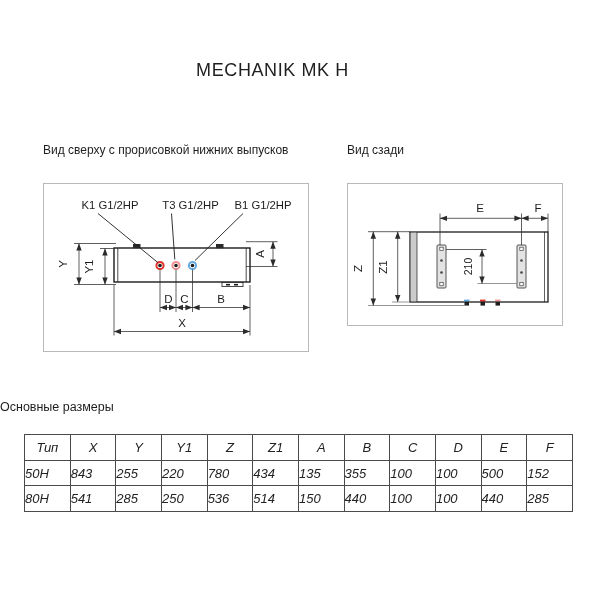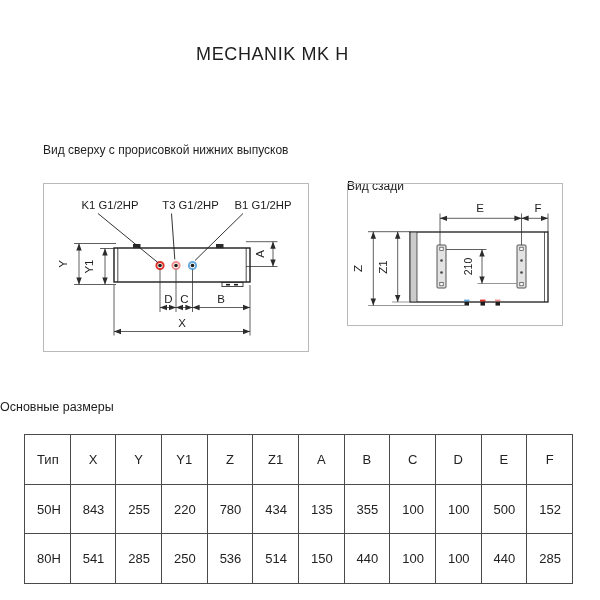--- a/index.html
+++ b/index.html
@@ -1,32 +1,32 @@
 <!DOCTYPE html>
 <html><head>
 <meta charset="utf-8">
 <style>
   html,body{margin:0;padding:0;background:#fff;}
   #canvas{position:relative;width:600px;height:600px;background:#fff;overflow:hidden;
           font-family:"Liberation Sans",sans-serif;color:#1c1c1c;}
   .abs{position:absolute;}
-  .main-title{top:44px;left:0;width:545px;text-align:center;font-size:18px;
+  .main-title{top:60px;left:0;width:545px;text-align:center;font-size:18px;
               letter-spacing:.6px;font-weight:500;color:#1e1e1e;}
   .caption{top:143px;font-size:12px;color:#1e1e1e;text-align:left;white-space:nowrap;}
   .cap-left{left:43px;width:266px;}
-  .cap-right{left:347px;width:216px;margin-top:36px;}
+  .cap-right{left:347px;width:216px;}
   svg text{font-family:"Liberation Sans",sans-serif;fill:#1c1c1c;}
   .lbl{font-size:11.3px;}
   .dim{font-size:11.5px;}
   .dim-s{font-size:10.5px;}
   .tbl-title{top:400px;left:0;width:570px;font-size:12.5px;color:#1e1e1e;}
   table.dims{position:absolute;left:24px;top:434px;width:549px;border-collapse:collapse;
              table-layout:fixed;font-size:13px;color:#222;}
   table.dims th,table.dims td{border:1px solid #4a4a4a;vertical-align:middle;
-             height:24.7px;font-weight:400;padding:12px;overflow:hidden;}
+             height:24.7px;font-weight:400;padding:0;overflow:hidden;font-style:italic;}
 </style>
 </head>
 <body>
 
 <div id="canvas">
 
   <div class="abs main-title">MECHANIK MK H</div>
 
   <div class="abs caption cap-left">Вид сверху с прорисовкой нижних выпусков</div>
   <div class="abs caption cap-right">Вид сзади</div>

